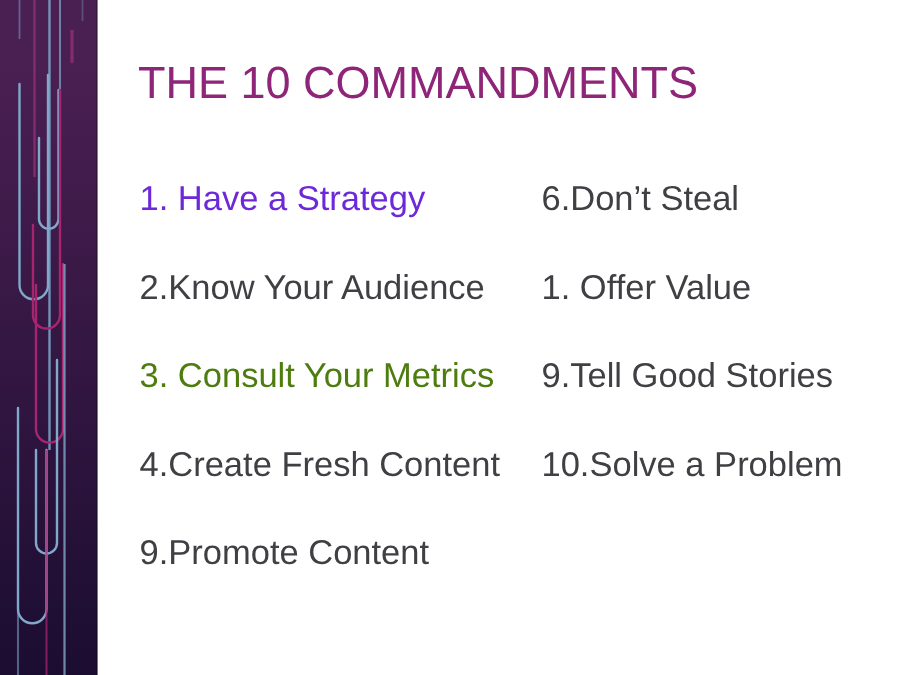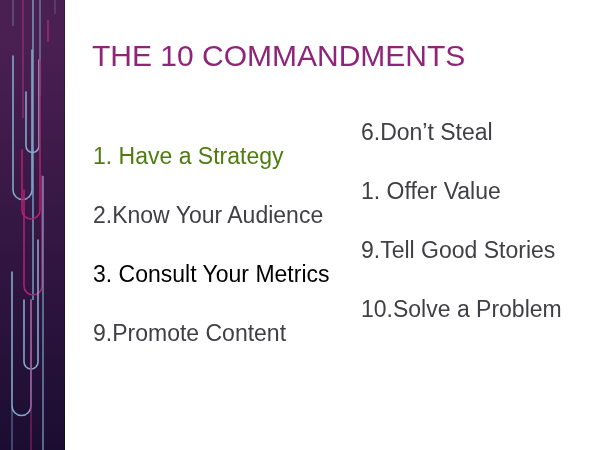--- a/index.html
+++ b/index.html
@@ -120,23 +120,24 @@
       <line x1="12" y1="406" x2="12" y2="450" stroke="#7FA8C9" stroke-width="1.4" opacity="0.55"></line>
     </svg>
   </div>
   <div id="band-edge"></div>
 
   <div id="title" style="color: rgb(142, 37, 121);">THE 10 COMMANDMENTS</div>
 
   <div id="list-area">
 
     <div class="list-col" id="col-left">
-      <div class="list-item" style="color: #4d7c0f; margin-top: 24px;">1. Have a Strategy</div>
+      <div class="list-item" style="color: #6d28d9;">1. Have a Strategy</div>
       <div class="list-item" style="color: rgb(63, 63, 68);">2.Know Your Audience</div>
-      <div class="list-item" style="color: #000000;">3. Consult Your Metrics</div>
+      <div class="list-item" style="color: #4d7c0f;">3. Consult Your Metrics</div>
+      <div class="list-item" style="color: rgb(63, 63, 68);">4.Create Fresh Content</div>
       <div class="list-item" style="color: rgb(63, 63, 68);">9.Promote Content</div>
     </div>
 
     <div class="list-col" id="col-right">
       <div class="list-item" style="color: rgb(63, 63, 68);">6.Don’t Steal</div>
       <div class="list-item" style="color: rgb(63, 63, 68);">1. Offer Value</div>
       <div class="list-item" style="color: rgb(63, 63, 68);">9.Tell Good Stories</div>
       <div class="list-item" style="color: rgb(63, 63, 68);">10.Solve a Problem</div>
     </div>
 

